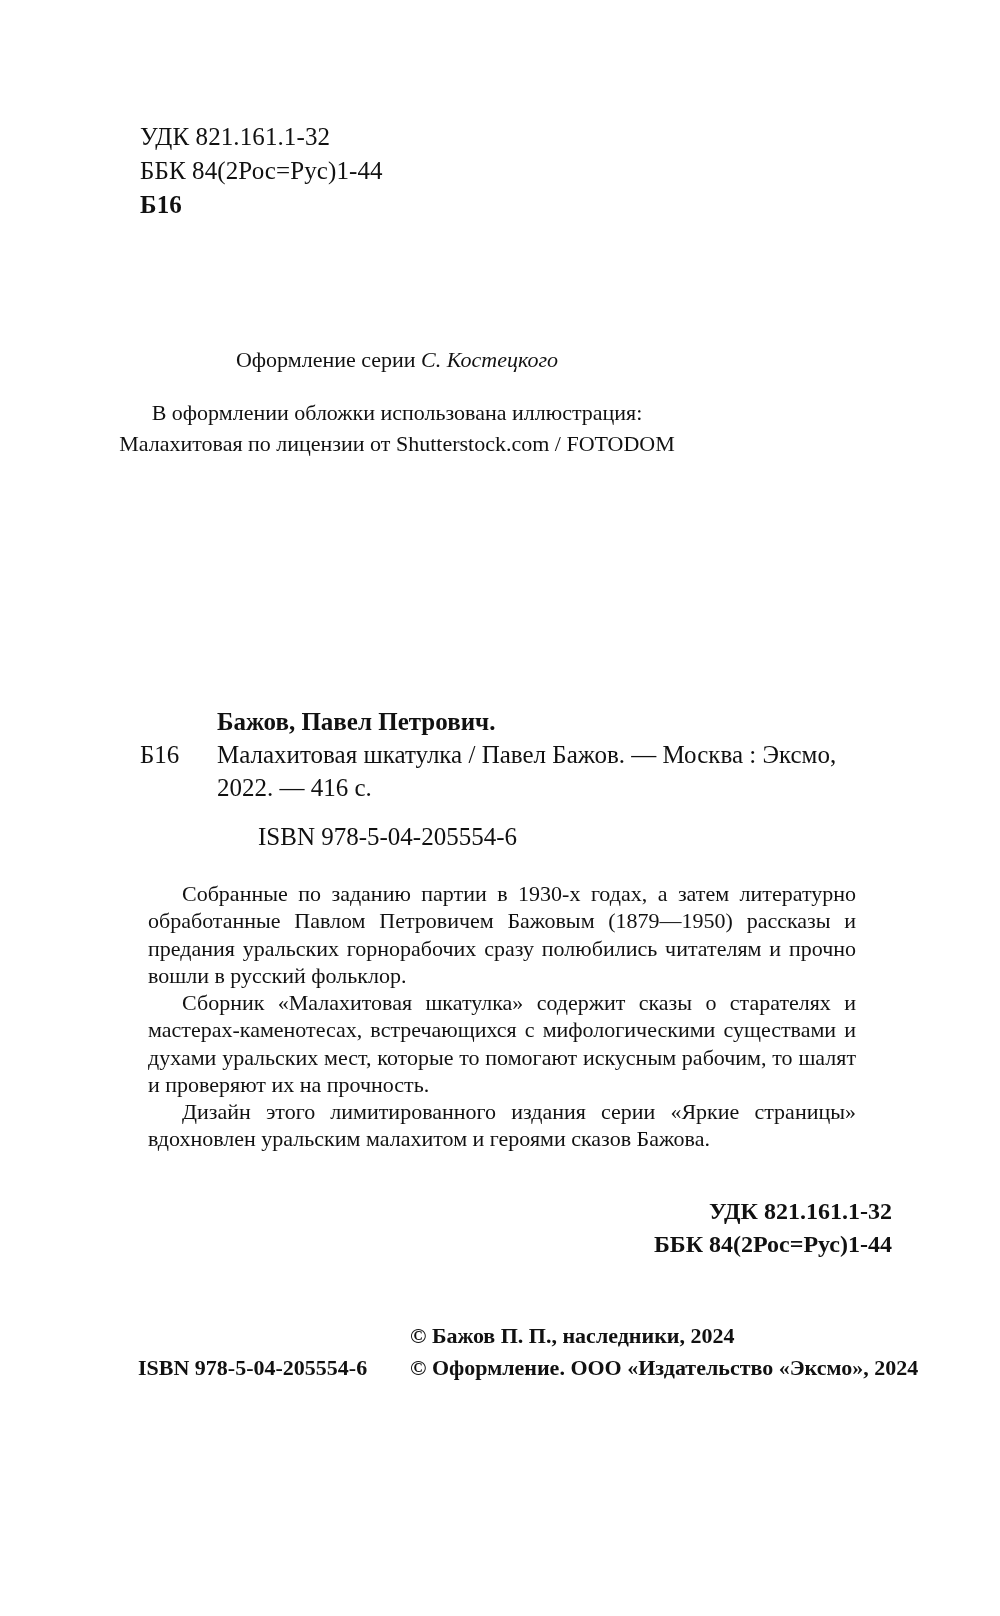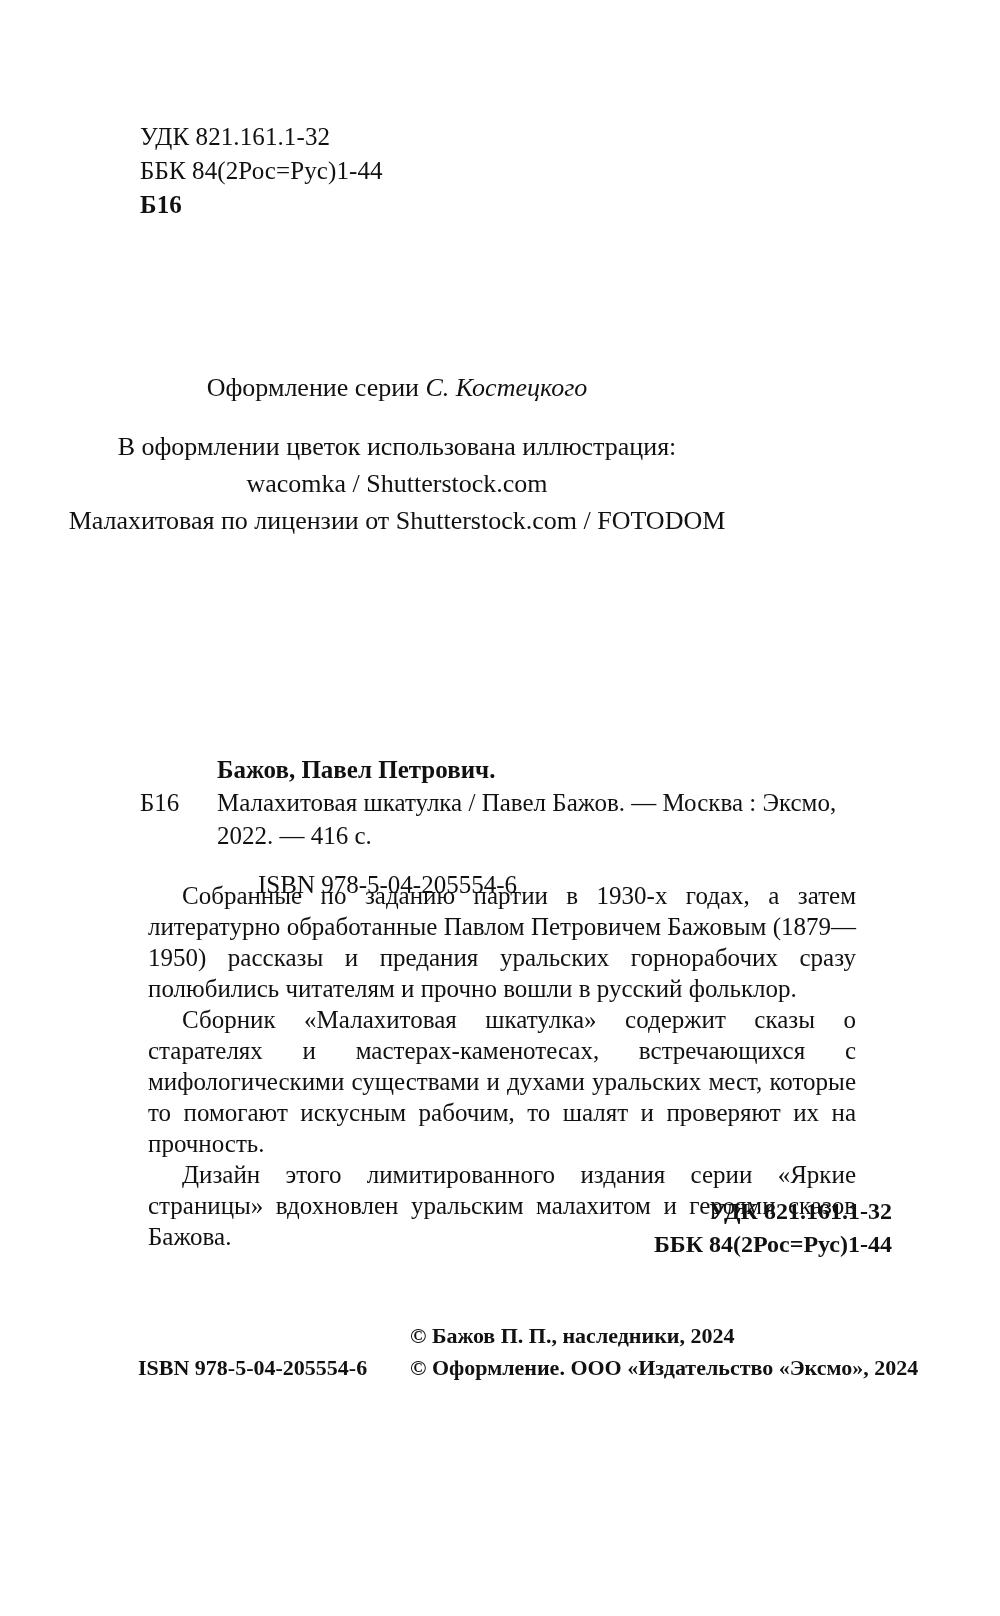--- a/index.html
+++ b/index.html
@@ -33,41 +33,40 @@
     letter-spacing: 0.1px;
   }
   .classification .line-udk { white-space: nowrap; }
   .classification .line-bbk { white-space: nowrap; }
   .classification .line-code { white-space: nowrap; font-weight: 700; }
 
   
   .credits {
     position: absolute;
     left: 0;
-    top: 370px;
+    top: 344px;
     width: 794px;
     text-align: center;
-    font-size: 26px;
+    font-size: 22px;
     line-height: 1.42;
   }
   .credits .series-design { margin-bottom: 22px; }
   .credits .series-design i {
     font-style: italic;
   }
   .credits .cover-line { display: block; }
 
   
   .biblio {
     position: absolute;
     left: 140px;
     top: 705px;
     width: 740px;
     font-size: 25px;
     line-height: 1.32;
-    margin-top: 48px;
   }
   .biblio-author {
     font-weight: 700;
     margin-left: 77px;
   }
   .biblio-body {
     position: relative;
   }
   .biblio-sigla {
     position: absolute;
@@ -82,21 +81,21 @@
     margin-top: 16px;
     margin-left: 118px;
   }
 
   
   .annotation {
     position: absolute;
     left: 148px;
     top: 880px;
     width: 708px;
-    font-size: 25px;
+    font-size: 22px;
     line-height: 1.24;
     text-align: justify;
   }
   .annotation p {
     margin: 0;
     text-indent: 34px;
   }
 
   
   .classification-bottom {
@@ -143,22 +142,21 @@
 <div class="page">
 
   <div class="classification">
     <div class="line-udk">УДК 821.161.1-32</div>
     <div class="line-bbk">ББК 84(2Рос=Рус)1-44</div>
     <div class="line-code">Б16</div>
   </div>
 
   <div class="credits">
     <div class="series-design"><span>Оформление серии </span><i>С. Костецкого</i></div>
-    <span class="cover-line">В оформлении цветок использована иллюстрация:</span>
-    <span class="cover-line">wacomka / Shutterstock.com</span>
+    <span class="cover-line">В оформлении обложки использована иллюстрация:</span>
     <span class="cover-line">Малахитовая по лицензии от Shutterstock.com / FOTODOM</span>
   </div>
 
   <div class="biblio">
     <div class="biblio-author">Бажов, Павел Петрович.</div>
     <div class="biblio-body">
       <span class="biblio-sigla">Б16</span>
       <div class="biblio-desc">Малахитовая шкатулка / Павел Бажов. — Москва : Эксмо, 2022. — 416 с.</div>
     </div>
     <div class="isbn-line">ISBN 978-5-04-205554-6</div>

